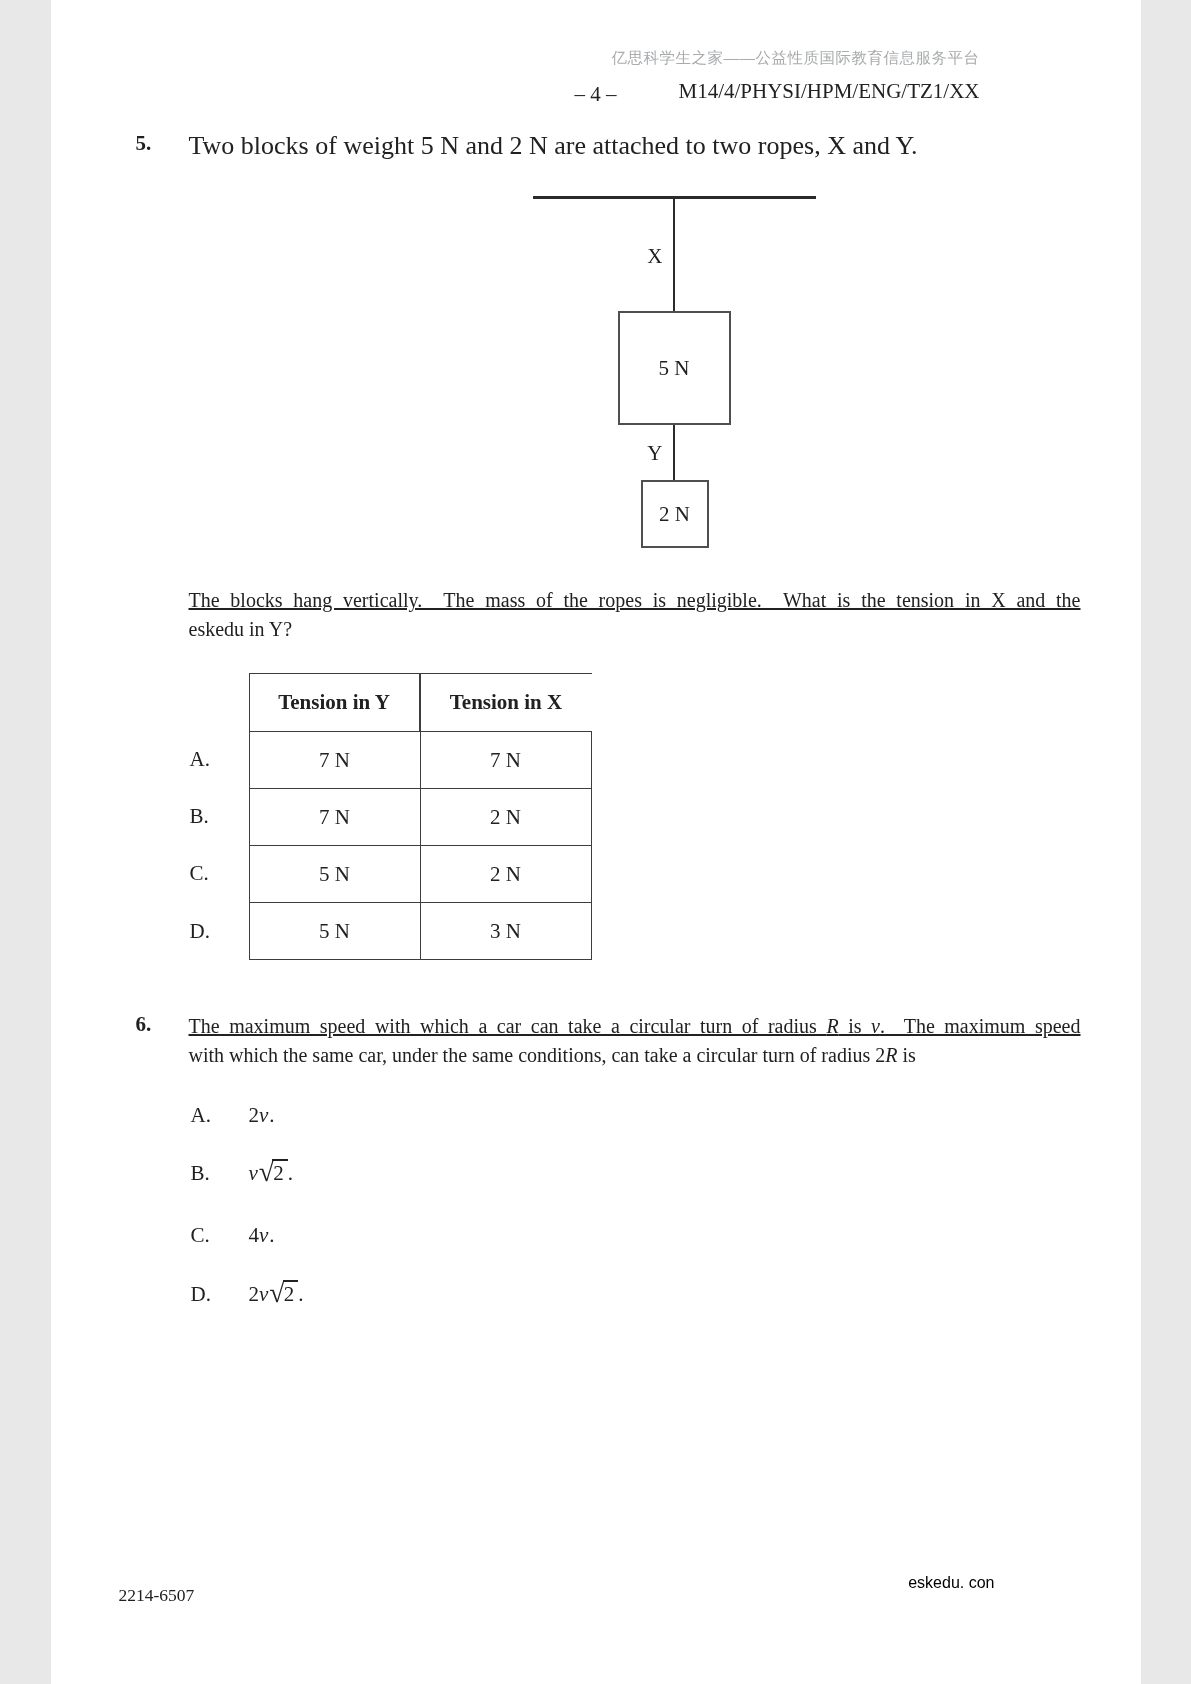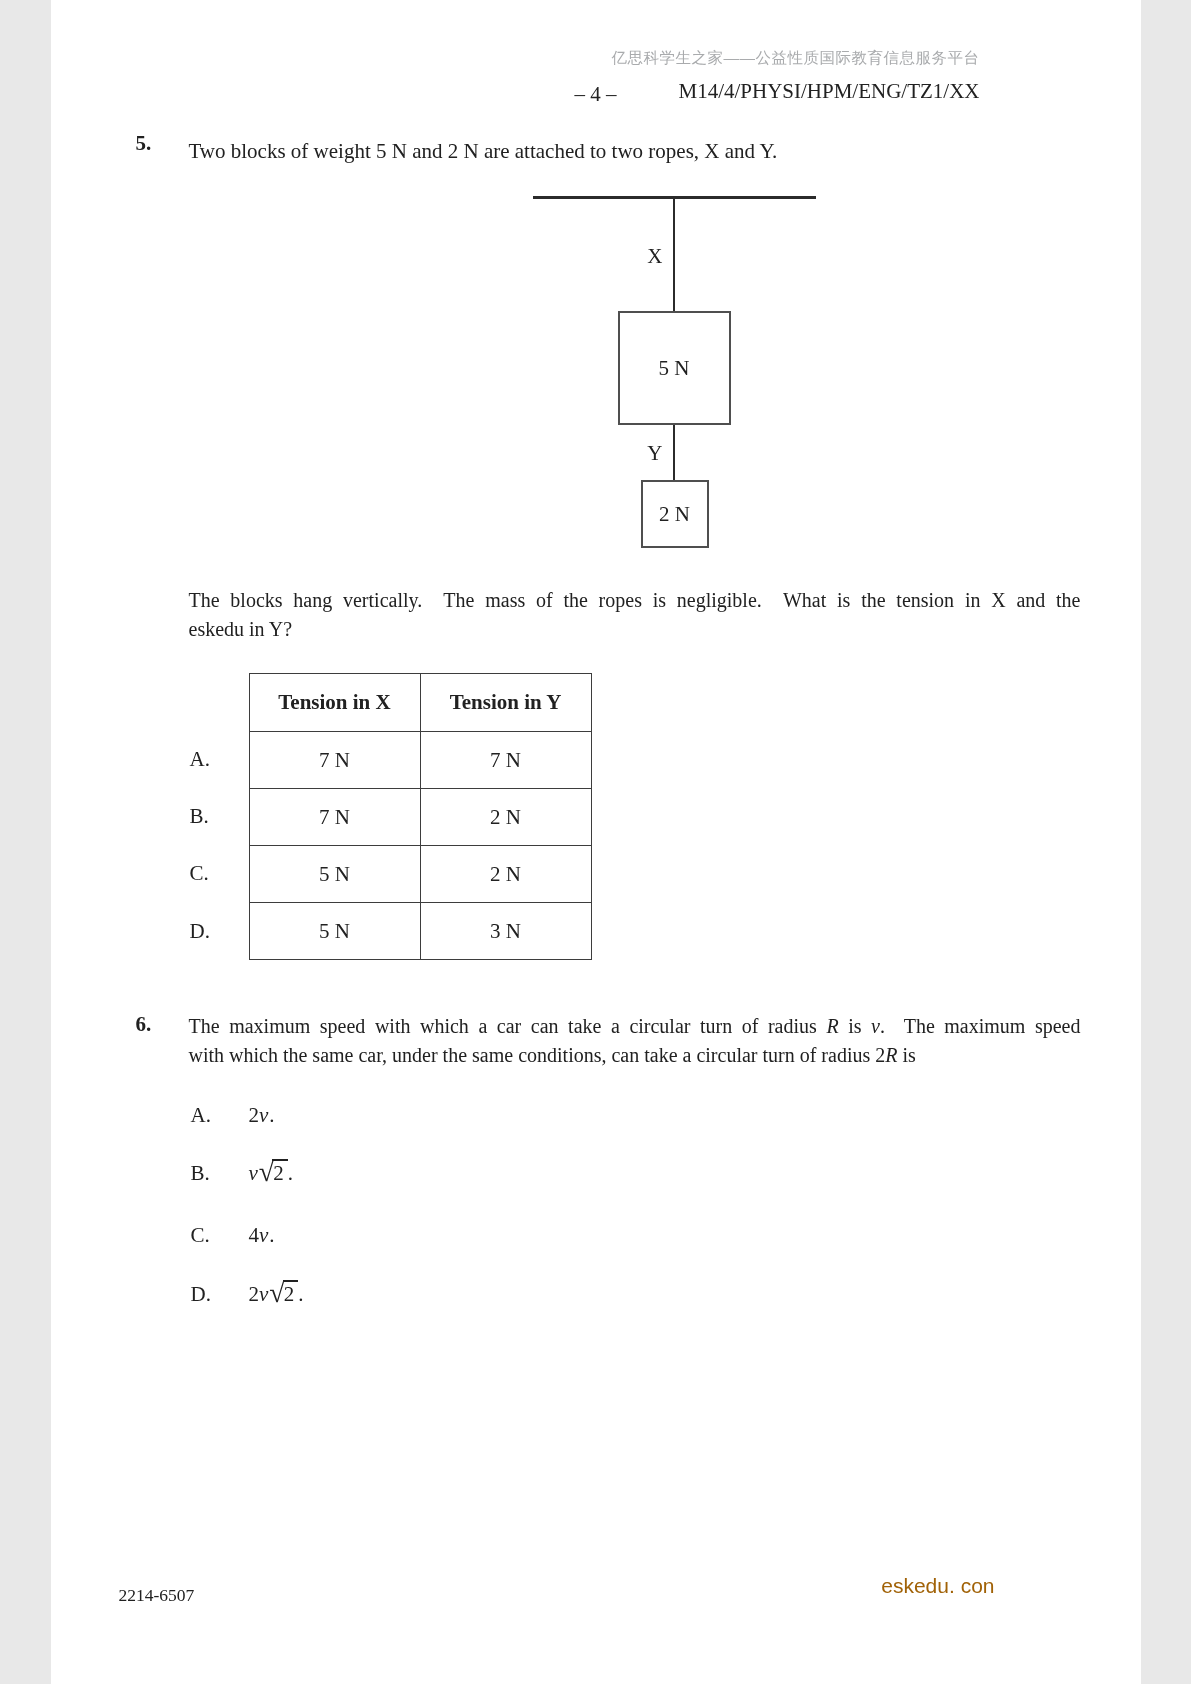--- a/index.html
+++ b/index.html
@@ -12,30 +12,30 @@
   .sans { font-family:"Liberation Sans", sans-serif; }
   .it { font-style:italic; }
 
   
   .cn-watermark { right:161px; top:48px; font-size:15.5px; color:#a9abad; letter-spacing:0.5px; }
   .page-number { left:0; right:0; top:82px; text-align:center; font-size:21px; }
   .exam-code { right:161px; top:79px; font-size:21px; }
 
   
   .q-number { left:85px; font-size:21px; font-weight:bold; }
-  .q-text { left:138px; font-size:21px;margin-top:8px; }
+  .q-text { left:138px; font-size:26px; }
 
   
   .fig-line { background:#2b2b2b; }
   .fig-box { border:2px solid #4f4f4f; display:flex; align-items:center; justify-content:center; font-size:21px; }
   .fig-label { width:42px; text-align:right; font-size:21px; }
 
   
   .para { left:138px; width:892px; font-size:20px; line-height:29px; }
-  .jline { text-align:justify; text-align-last:justify; white-space:normal; }
+  .jline { text-align:justify; text-align-last:justify; white-space:normal;text-decoration:underline; }
 
   
   .answer-grid { position:absolute; left:138px; top:673px; display:grid; grid-template-columns:60px 171px 172px; }
   .ag-letter { display:flex; align-items:center; font-size:21px; padding-left:1px; }
   .ag-cell {
     display:flex; align-items:center; justify-content:center; font-size:21px;
     border-left:1.5px solid #3d3d3d; border-top:1.5px solid #3d3d3d; height:56px;
   }
   .ag-cell.hdr { height:57px; font-weight:bold; }
   .ag-cell.br { border-right:1.5px solid #3d3d3d; }
@@ -45,21 +45,21 @@
   .q6-option { position:absolute; left:140px; display:flex; font-size:21px; line-height:26px; }
   .opt-label { width:58px; }
   .coef { font-style:normal; }
   .variable { font-style:italic; padding-right:1px; }
   .radical { font-size:28px; line-height:20px; position:relative; top:1px; letter-spacing:-1px; }
   .radicand { border-top:2px solid #212121; padding:0 4px 0 1px; margin-left:-1px; }
   .radicand:empty { border:none; padding:0; margin:0; }
 
   
   .doc-code { left:68px; top:1585px; font-size:17.5px; }
-  .site-watermark { right:146px; top:1574px; font-size:21px; color:#a16207; }
+  .site-watermark { right:146px; top:1574px; font-size:16px; color:#000000; }
 </style>
 </head>
 <body>
 
 <div class="page">
 
   <div class="abs cn-watermark sans">亿思科学生之家——公益性质国际教育信息服务平台</div>
   <div class="abs page-number">– 4 –</div>
   <div class="abs exam-code">M14/4/PHYSI/HPM/ENG/TZ1/XX</div>
 
@@ -76,22 +76,22 @@
     <div class="abs fig-box" style="left:590px; top:480px; width:64px; height:64px;">2 N</div>
   </div>
 
   <div class="abs para" style="top:586px;">
     <div class="jline">The blocks hang vertically.&nbsp; The mass of the ropes is negligible.&nbsp; What is the tension in X and the</div>
     <div>eskedu in Y?</div>
   </div>
 
   <div class="answer-grid">
     <div class="ag-letter"></div>
+    <div class="ag-cell hdr br">Tension in Y</div>
     <div class="ag-cell hdr">Tension in X</div>
-    <div class="ag-cell hdr br">Tension in Y</div>
 
     <div class="ag-letter">A.</div>
     <div class="ag-cell">7 N</div>
     <div class="ag-cell br">7 N</div>
 
     <div class="ag-letter">B.</div>
     <div class="ag-cell">7 N</div>
     <div class="ag-cell br">2 N</div>
 
     <div class="ag-letter">C.</div>

